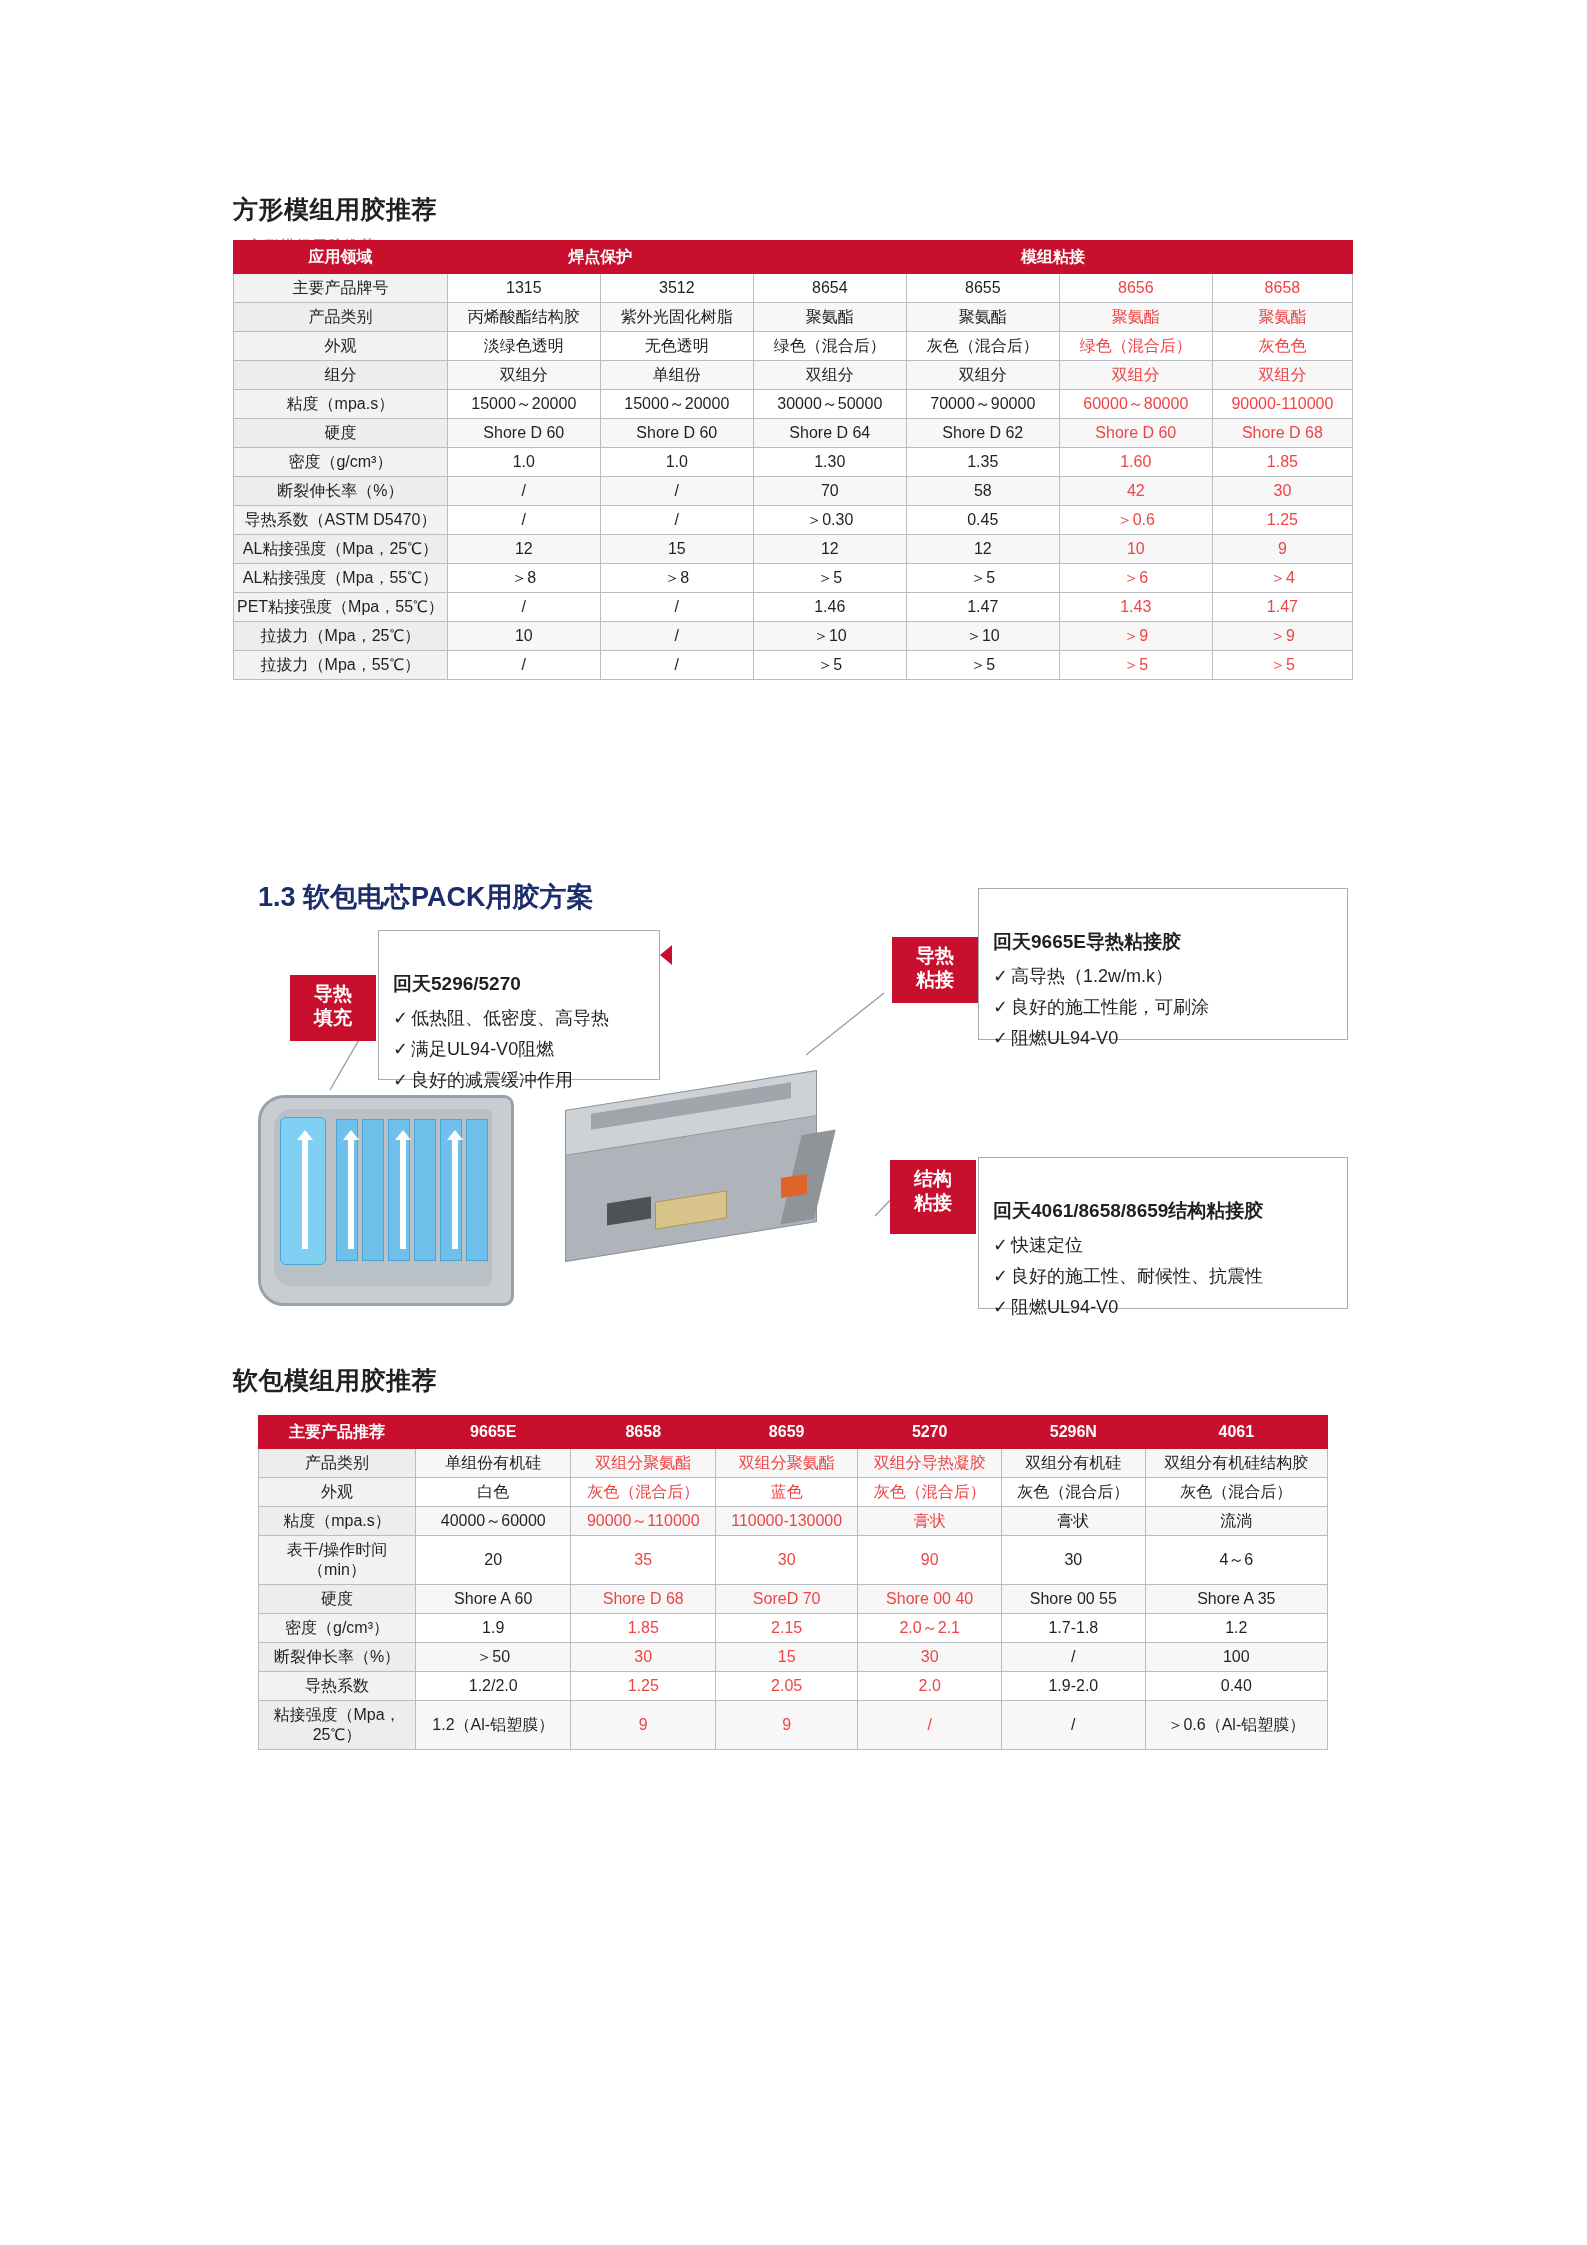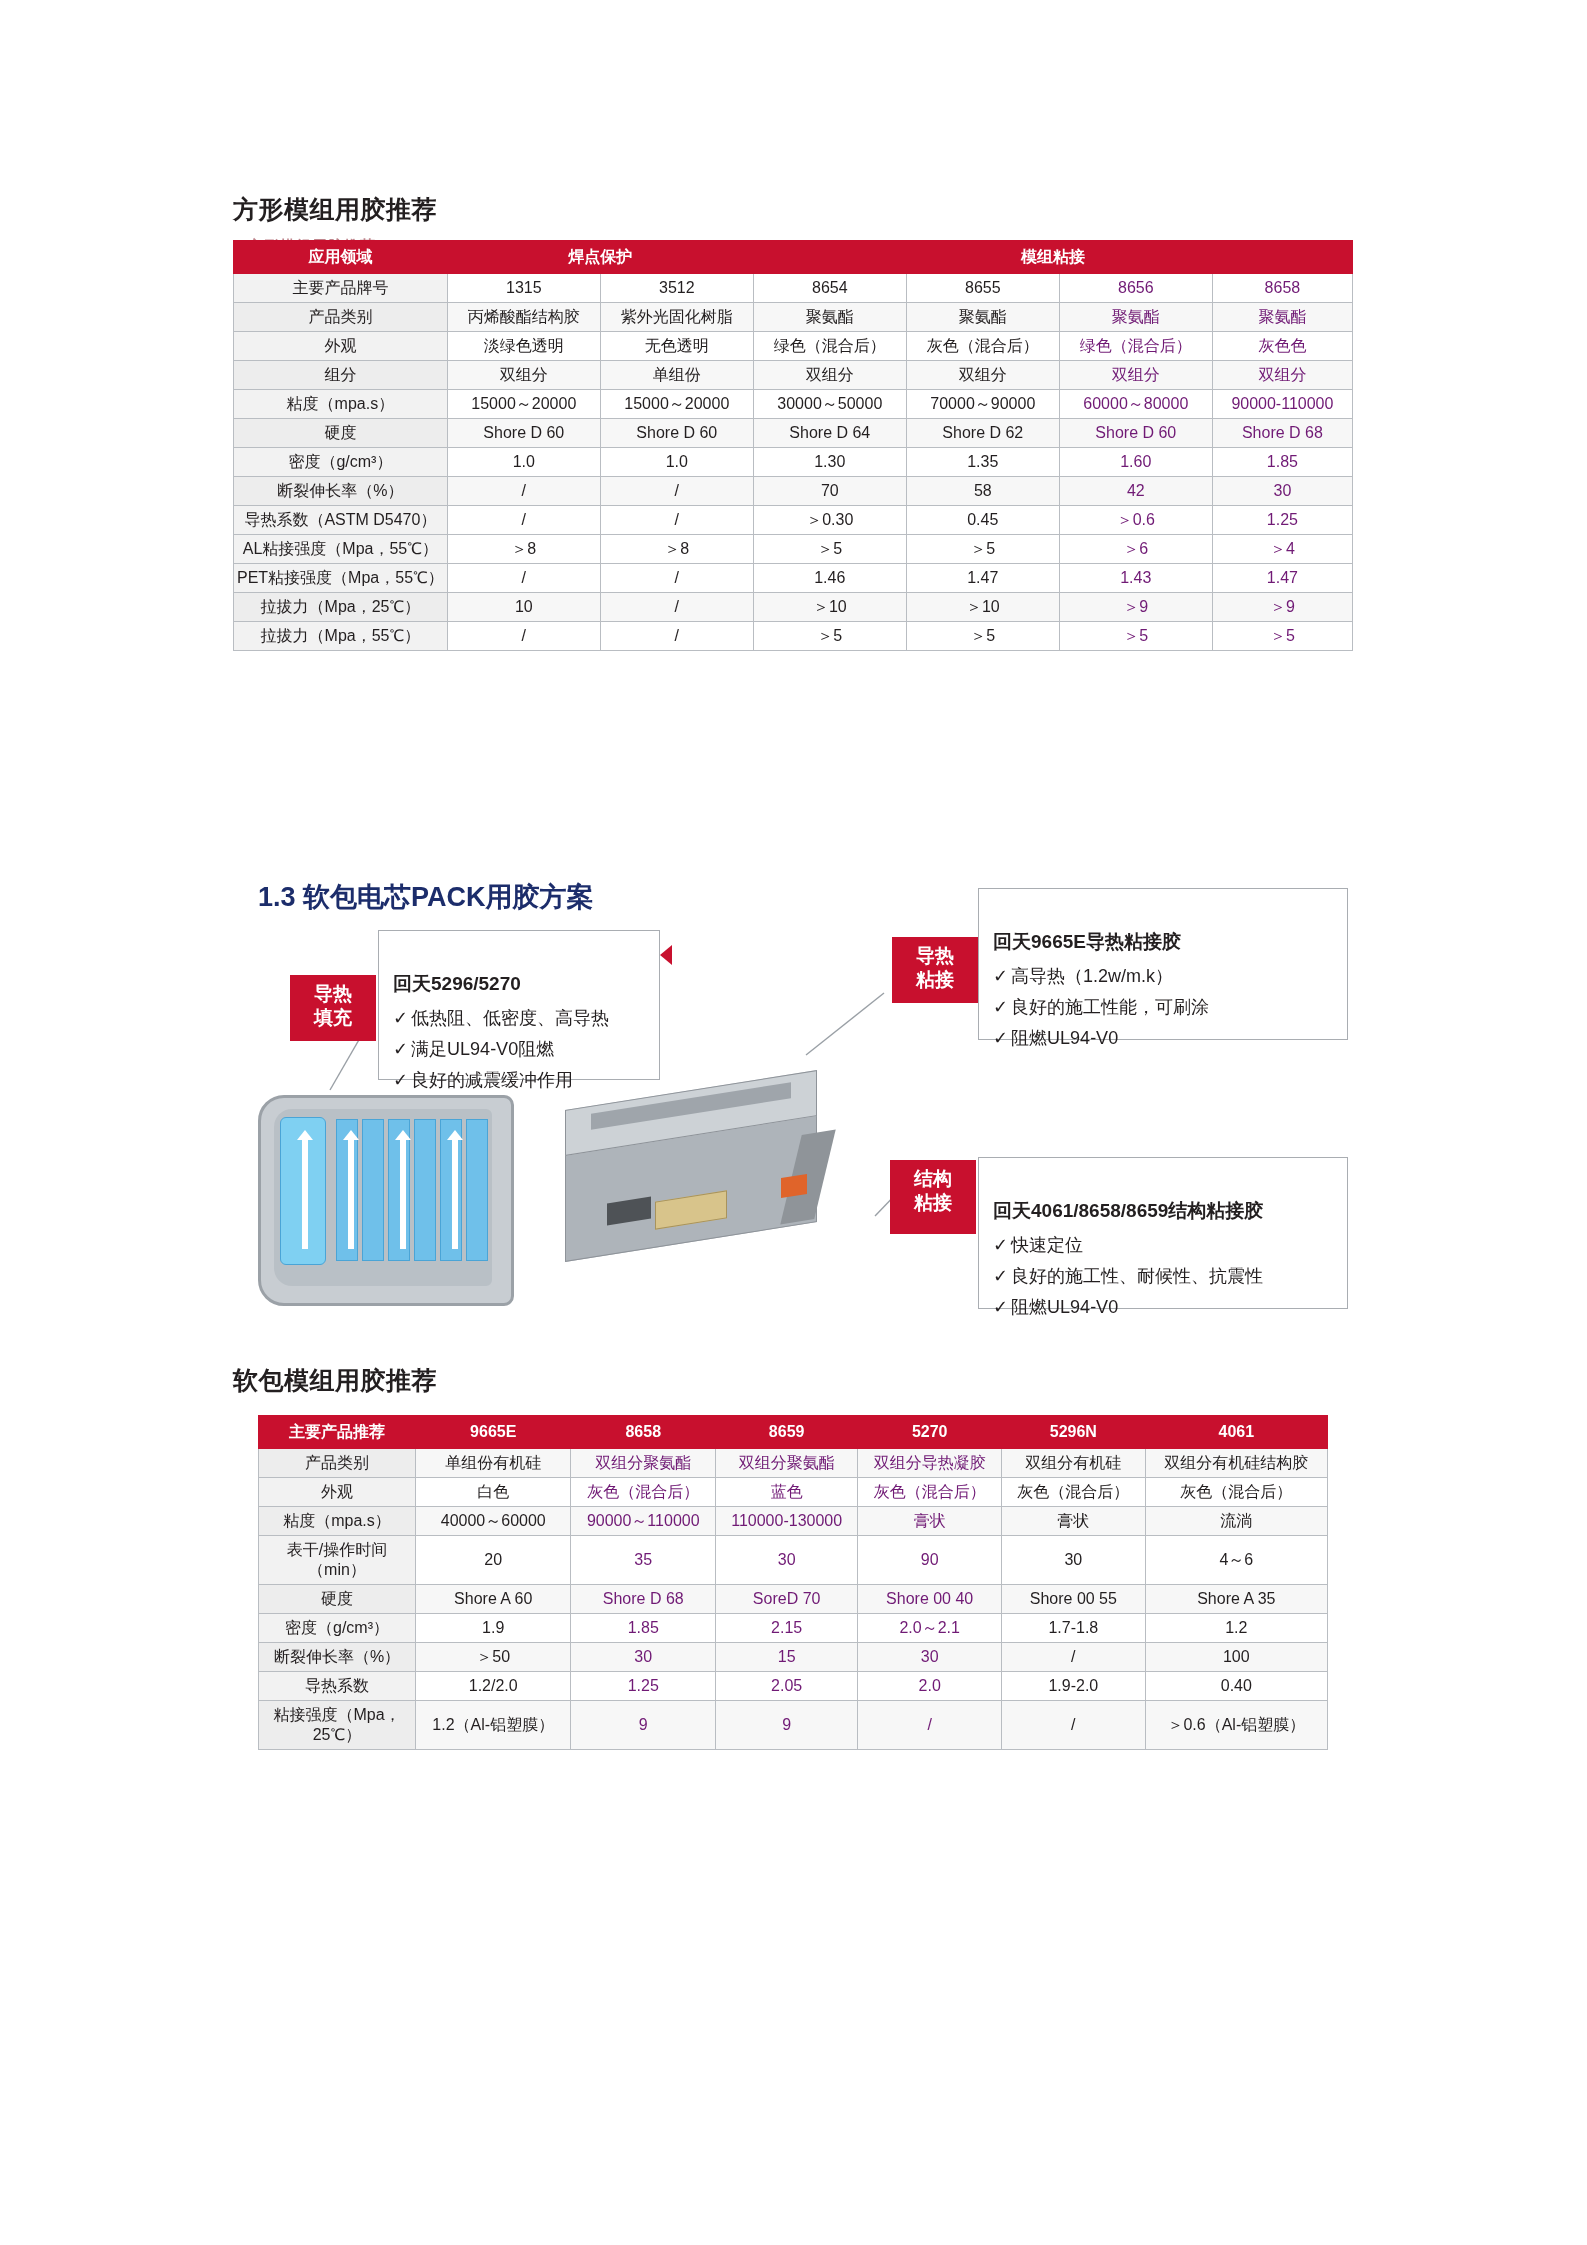--- a/index.html
+++ b/index.html
@@ -50,21 +50,21 @@
     border:1px solid #c8102e;
     padding:6px 3px;
   }
   table.dt .rowhdr {
     background:#f2f2f2;
     font-weight:normal;
     white-space:nowrap;
   }
   table.dt tr.alt td { background:#f7f7f7; }
   table.dt tr.alt td.rowhdr { background:#ededed; }
-  .red { color:#701a75;margin-left:8px; }
+  .red { color:#ef4444;margin-left:8px; }
 
   
   .ghost {
     position:absolute;
     font-size:15px;
     color:#8d2230;
     font-weight:bold;
     letter-spacing:1px;
     opacity:0.55;
   }
@@ -257,20 +257,29 @@
           <td class="red">30</td>
         </tr>
         <tr>
           <td class="rowhdr">导热系数（ASTM D5470）</td>
           <td>/</td>
           <td>/</td>
           <td>＞0.30</td>
           <td>0.45</td>
           <td class="red">＞0.6</td>
           <td class="red">1.25</td>
+        </tr>
+        <tr class="alt">
+          <td class="rowhdr">AL粘接强度（Mpa，25℃）</td>
+          <td>12</td>
+          <td>15</td>
+          <td>12</td>
+          <td>12</td>
+          <td class="red">10</td>
+          <td class="red">9</td>
         </tr>
         <tr>
           <td class="rowhdr">AL粘接强度（Mpa，55℃）</td>
           <td>＞8</td>
           <td>＞8</td>
           <td>＞5</td>
           <td>＞5</td>
           <td class="red">＞6</td>
           <td class="red">＞4</td>
         </tr>

